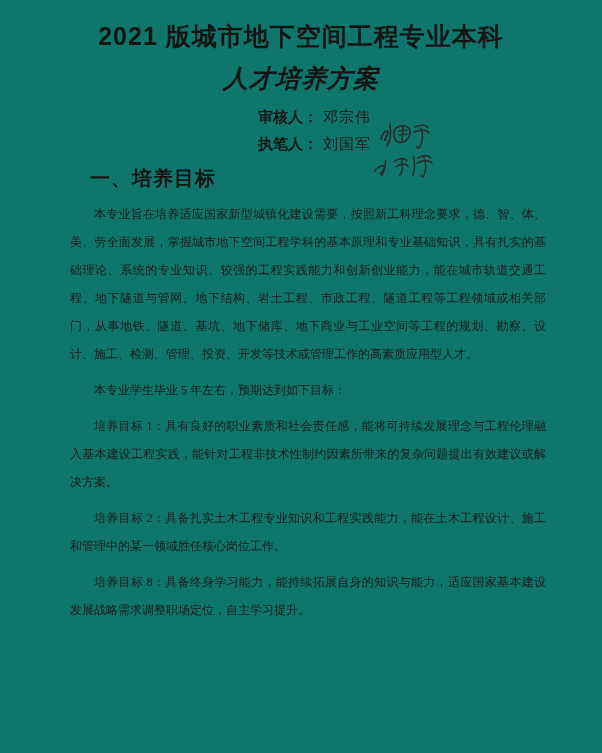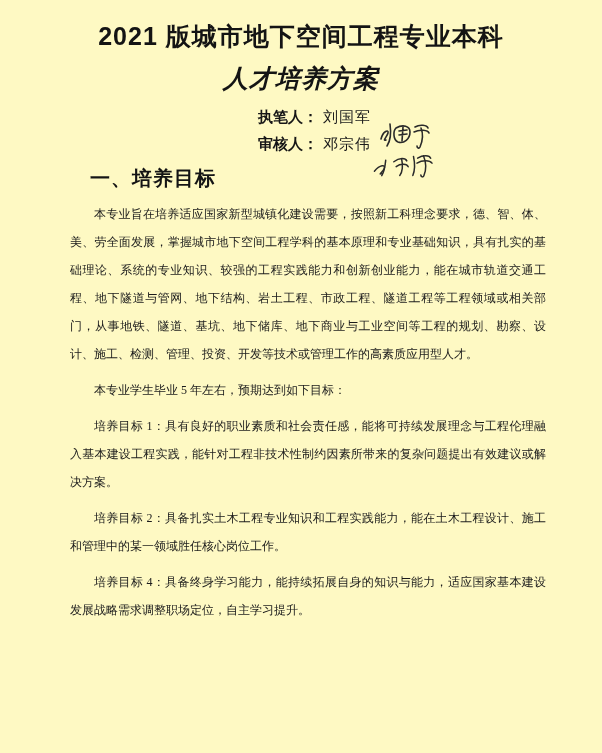--- a/index.html
+++ b/index.html
@@ -1,20 +1,20 @@
 <!DOCTYPE html>
 <html><head>
 <meta charset="utf-8">
 <style>
   html, body { margin: 0; padding: 0; background: #ffffff; }
   .page {
     position: relative;
     width: 602px;
     height: 753px;
-    background: #fef9c3;
+    background: #0f766e;
     overflow: hidden;
     color: #1b1b1b;
     font-family: "Liberation Serif", "DejaVu Serif", serif;
   }
   .titles { padding-top: 19px; }
   .title-line {
     text-align: center;
     font-family: "Liberation Sans", "DejaVu Sans", sans-serif;
     font-weight: 700;
     font-size: 25px;
@@ -88,26 +88,26 @@
 
 <div class="page">
 
   <div class="titles">
     <div class="title-line">2021 版城市地下空间工程专业本科</div>
     <div class="title-line second">人才培养方案</div>
   </div>
 
   <div class="meta">
     <div class="meta-row">
+      <span class="meta-label">审核人：</span>
+      <span class="meta-value">邓宗伟</span>
+    </div>
+    <div class="meta-row">
       <span class="meta-label">执笔人：</span>
       <span class="meta-value">刘国军</span>
-    </div>
-    <div class="meta-row">
-      <span class="meta-label">审核人：</span>
-      <span class="meta-value">邓宗伟</span>
     </div>
   </div>
 
   <div class="signature sig-writer">
     <svg width="52" height="30" viewBox="0 0 52 30" fill="none" stroke="#2a2a2a" stroke-width="1.6" stroke-linecap="round" stroke-linejoin="round">
       <path d="M2,19 C4,11 10,9 9,13 C8,17 3,21 7,20"></path>
       <path d="M11,4 C12,11 12,20 8,26"></path>
       <path d="M17,8 C24,4 31,6 31,12 C31,19 25,24 19,22 C14,20 14,11 17,8"></path>
       <path d="M20,11 L28,10 M20,15 L28,14 M24,7 L23,21"></path>
       <path d="M36,7 C41,4 48,5 49,8"></path>
@@ -128,16 +128,16 @@
       <path d="M52,8 C54,14 54,22 51,28 C50,30 48,29 48,27"></path>
     </svg>
   </div>
 
   <div class="content">
     <h2 class="section-heading">一、培养目标</h2>
     <p>本专业旨在培养适应国家新型城镇化建设需要，按照新工科理念要求，德、智、体、美、劳全面发展，掌握城市地下空间工程学科的基本原理和专业基础知识，具有扎实的基础理论、系统的专业知识、较强的工程实践能力和创新创业能力，能在城市轨道交通工程、地下隧道与管网、地下结构、岩土工程、市政工程、隧道工程等工程领域或相关部门，从事地铁、隧道、基坑、地下储库、地下商业与工业空间等工程的规划、勘察、设计、施工、检测、管理、投资、开发等技术或管理工作的高素质应用型人才。</p>
     <p>本专业学生毕业 5 年左右，预期达到如下目标：</p>
     <p>培养目标 1：具有良好的职业素质和社会责任感，能将可持续发展理念与工程伦理融入基本建设工程实践，能针对工程非技术性制约因素所带来的复杂问题提出有效建议或解决方案。</p>
     <p>培养目标 2：具备扎实土木工程专业知识和工程实践能力，能在土木工程设计、施工和管理中的某一领域胜任核心岗位工作。</p>
-    <p>培养目标 4：具备终身学习能力，能持续拓展自身的知识与能力，适应国家基本建设发展战略需求调整职场定位，自主学习提升。</p>
+    <p>培养目标 8：具备终身学习能力，能持续拓展自身的知识与能力，适应国家基本建设发展战略需求调整职场定位，自主学习提升。</p>
   </div>
 
 </div>
 
 </body></html>

